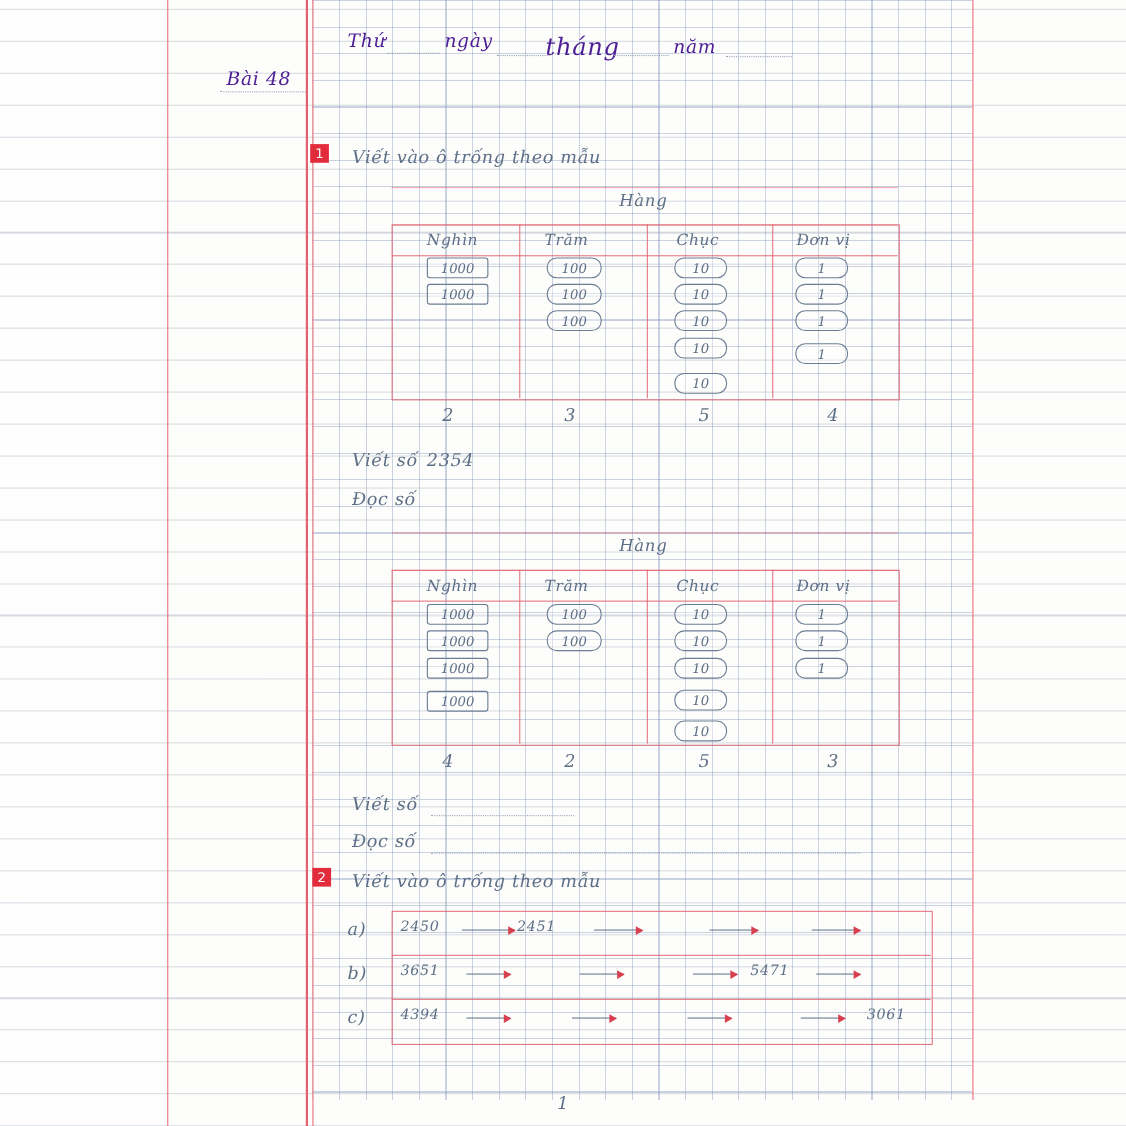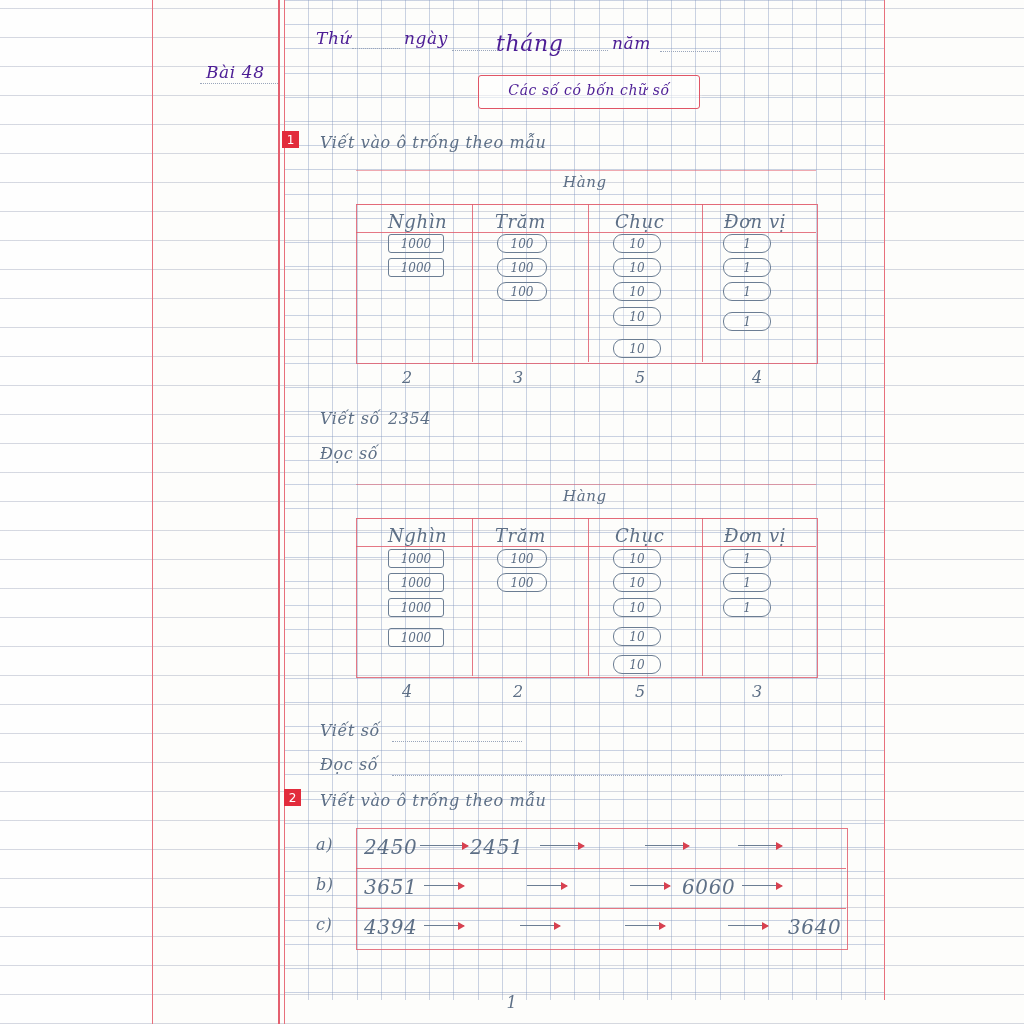--- a/index.html
+++ b/index.html
@@ -92,30 +92,30 @@
     position:absolute;border:1.4px solid #6b7d93;border-radius:9px;
     height:17px;display:flex;align-items:center;justify-content:center;
     font-family:"DejaVu Serif",serif;font-style:italic;font-size:12px;color:#5d6f86;
     background:rgba(255,255,255,0.35);
   }
   .pill.sq{border-radius:3px;}
   .pill.w54{width:54px;}
   .pill.w48{width:48px;}
   .pill.w46{width:46px;}
 
-  .colhead{position:absolute;font-size:18px;text-align:right;}
+  .colhead{position:absolute;font-size:14px;text-align:right;}
   .digit{position:absolute;font-size:16px;}
 
   
   .arrow{position:absolute;height:1px;background:#6b7d93;}
   .arrow:after{
     content:"";position:absolute;right:-1px;top:-3.5px;
     border-left:7px solid #d8404f;border-top:4px solid transparent;border-bottom:4px solid transparent;
   }
-  .numcell{position:absolute;font-size:20px;}
+  .numcell{position:absolute;font-size:13px;}
 
   #pagenum{position:absolute;left:0;top:993px;width:1024px;text-align:center;font-size:16px;}
 </style>
 </head>
 <body>
 
 <div id="page">
 
   <div class="left-blank"></div>
   <div class="ruling"></div>
@@ -131,23 +131,20 @@
   <div class="hw abs hw-red" id="hdr-ngay">ngày</div>
   <div class="dotline" style="left:452px;top:50px;width:46px;"></div>
   <div class="hw abs hw-red" id="hdr-thang">tháng</div>
   <div class="dotline" style="left:558px;top:50px;width:50px;"></div>
   <div class="hw abs hw-red" id="hdr-nam">năm</div>
   <div class="dotline" style="left:660px;top:51px;width:60px;"></div>
 
   <div class="hw abs hw-red" id="bai-85">Bài 48</div>
   <div class="dotline" style="left:200px;top:83px;width:78px;"></div>
 
-  <div id="title-box">
-    <div class="hw hw-red" id="title-text">Các số có bốn chữ số</div>
-  </div>
 
   <div class="exnum" style="left:282px;top:131px;">1</div>
   <div class="hw abs" style="left:320px;top:133px;font-size:16px;">Viết vào ô trống theo mẫu</div>
 
   <div class="pline" style="left:356px;top:170px;width:460px;"></div>
   <div class="hw abs" style="left:563px;top:173px;font-size:15px;">Hàng</div>
   <div class="pline" style="left:356px;top:204px;width:460px;"></div>
 
   <div class="tbl-frame" style="left:356px;top:204px;width:460px;height:158px;"></div>
   <div class="tbl-inner-v" style="left:472px;top:204px;height:158px;"></div>
@@ -252,29 +249,29 @@
   <div class="arrow" style="left:738px;top:845px;width:44px;"></div>
   <div class="hw numcell" style="left:792px;top:835px;"></div>
 
   <div class="hw abs" style="left:316px;top:875px;font-size:16px;">b)</div>
   <div class="hw numcell" style="left:364px;top:875px;">3651</div>
   <div class="arrow" style="left:424px;top:885px;width:40px;"></div>
   <div class="hw numcell" style="left:480px;top:875px;"></div>
   <div class="arrow" style="left:527px;top:885px;width:40px;"></div>
   <div class="hw numcell" style="left:590px;top:875px;"></div>
   <div class="arrow" style="left:630px;top:885px;width:40px;"></div>
-  <div class="hw numcell" style="left:682px;top:875px;">6060</div>
+  <div class="hw numcell" style="left:682px;top:875px;">5471</div>
   <div class="arrow" style="left:742px;top:885px;width:40px;"></div>
   <div class="hw numcell" style="left:795px;top:875px;"></div>
 
   <div class="hw abs" style="left:316px;top:915px;font-size:16px;">c)</div>
   <div class="hw numcell" style="left:364px;top:915px;">4394</div>
   <div class="arrow" style="left:424px;top:925px;width:40px;"></div>
   <div class="hw numcell" style="left:478px;top:915px;"></div>
   <div class="arrow" style="left:520px;top:925px;width:40px;"></div>
   <div class="hw numcell" style="left:588px;top:915px;"></div>
   <div class="arrow" style="left:625px;top:925px;width:40px;"></div>
   <div class="hw numcell" style="left:690px;top:915px;"></div>
   <div class="arrow" style="left:728px;top:925px;width:40px;"></div>
-  <div class="hw numcell" style="left:788px;top:915px;">3640</div>
+  <div class="hw numcell" style="left:788px;top:915px;">3061</div>
 
   <div class="hw" id="pagenum">1</div>
 </div>
 
 </body></html>

